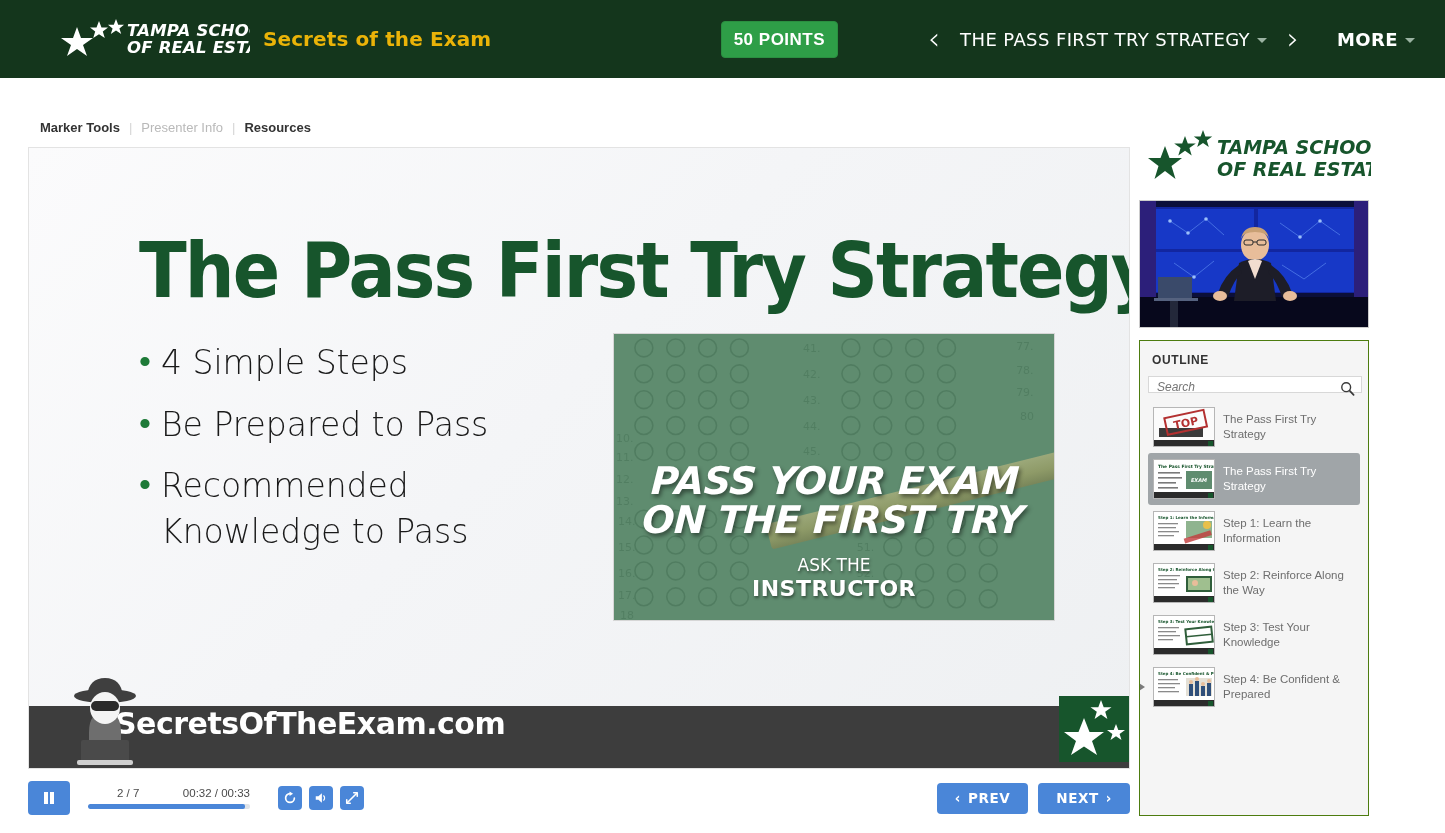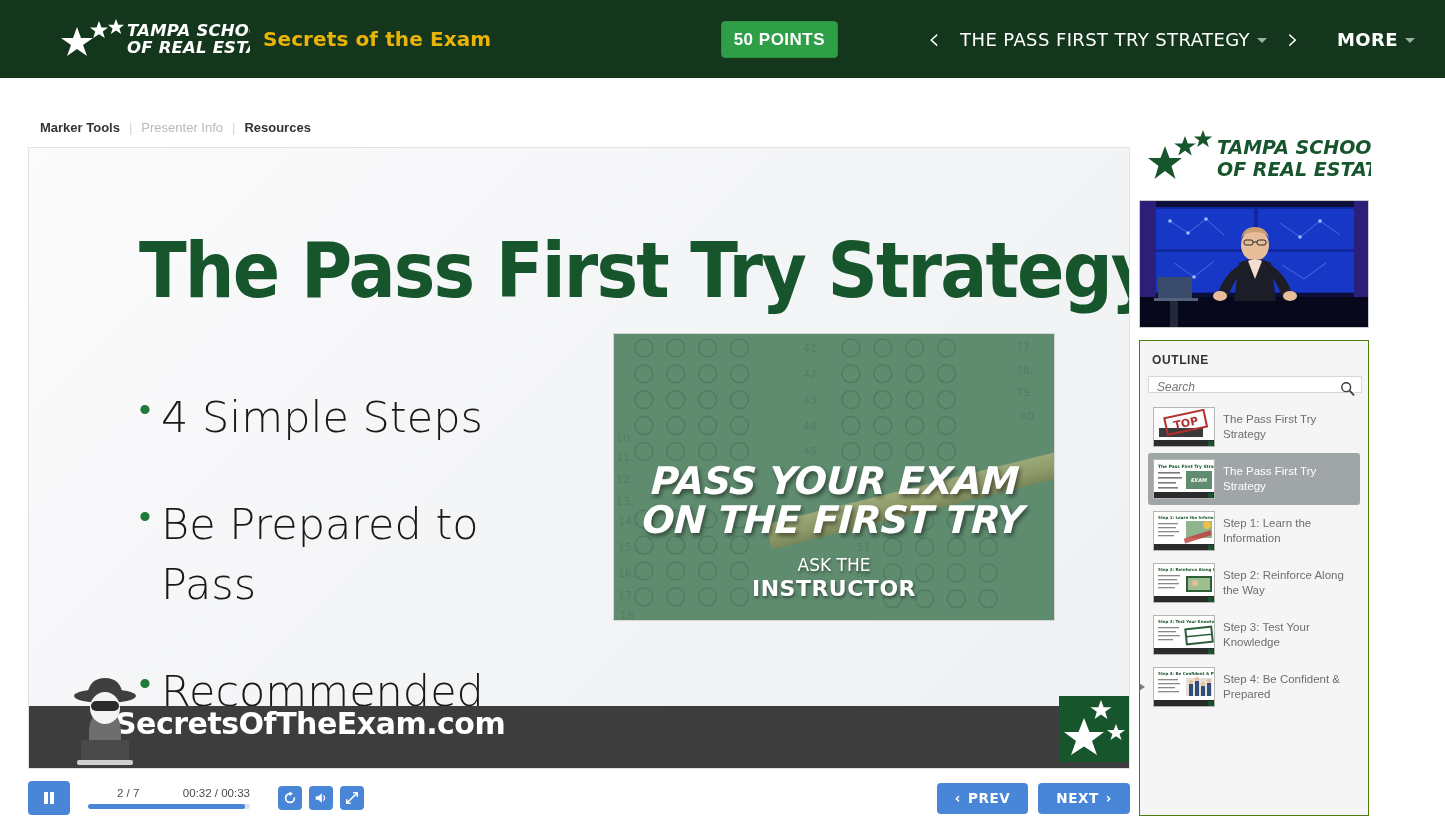--- a/index.html
+++ b/index.html
@@ -86,24 +86,24 @@
     color: #17552c; letter-spacing: -2px;
     transform: scaleX(0.92); transform-origin: left center;
     white-space: nowrap;
   }
   .bullets {
     position: absolute; top: 192px; left: 110px;
     width: 430px; list-style: none;
   }
   .bullets li {
     font-family: "DejaVu Sans", sans-serif;
-    font-size: 43px; color: #191919;
+    font-size: 33px; color: #191919;
     font-weight: 300; line-height: 1.38;
     margin-bottom: 16px;
-    position: relative; padding-left: 22px; margin-top: 48px;
+    position: relative; padding-left: 22px;
   }
   .bullets li::before {
     content: "\2022"; color: #1e7a38;
     position: absolute; left: 0; top: -2px; font-size: 34px;
   }
 
   
   .exam-card {
     position: absolute; top: 185px; left: 584px;
     width: 442px; height: 288px;

